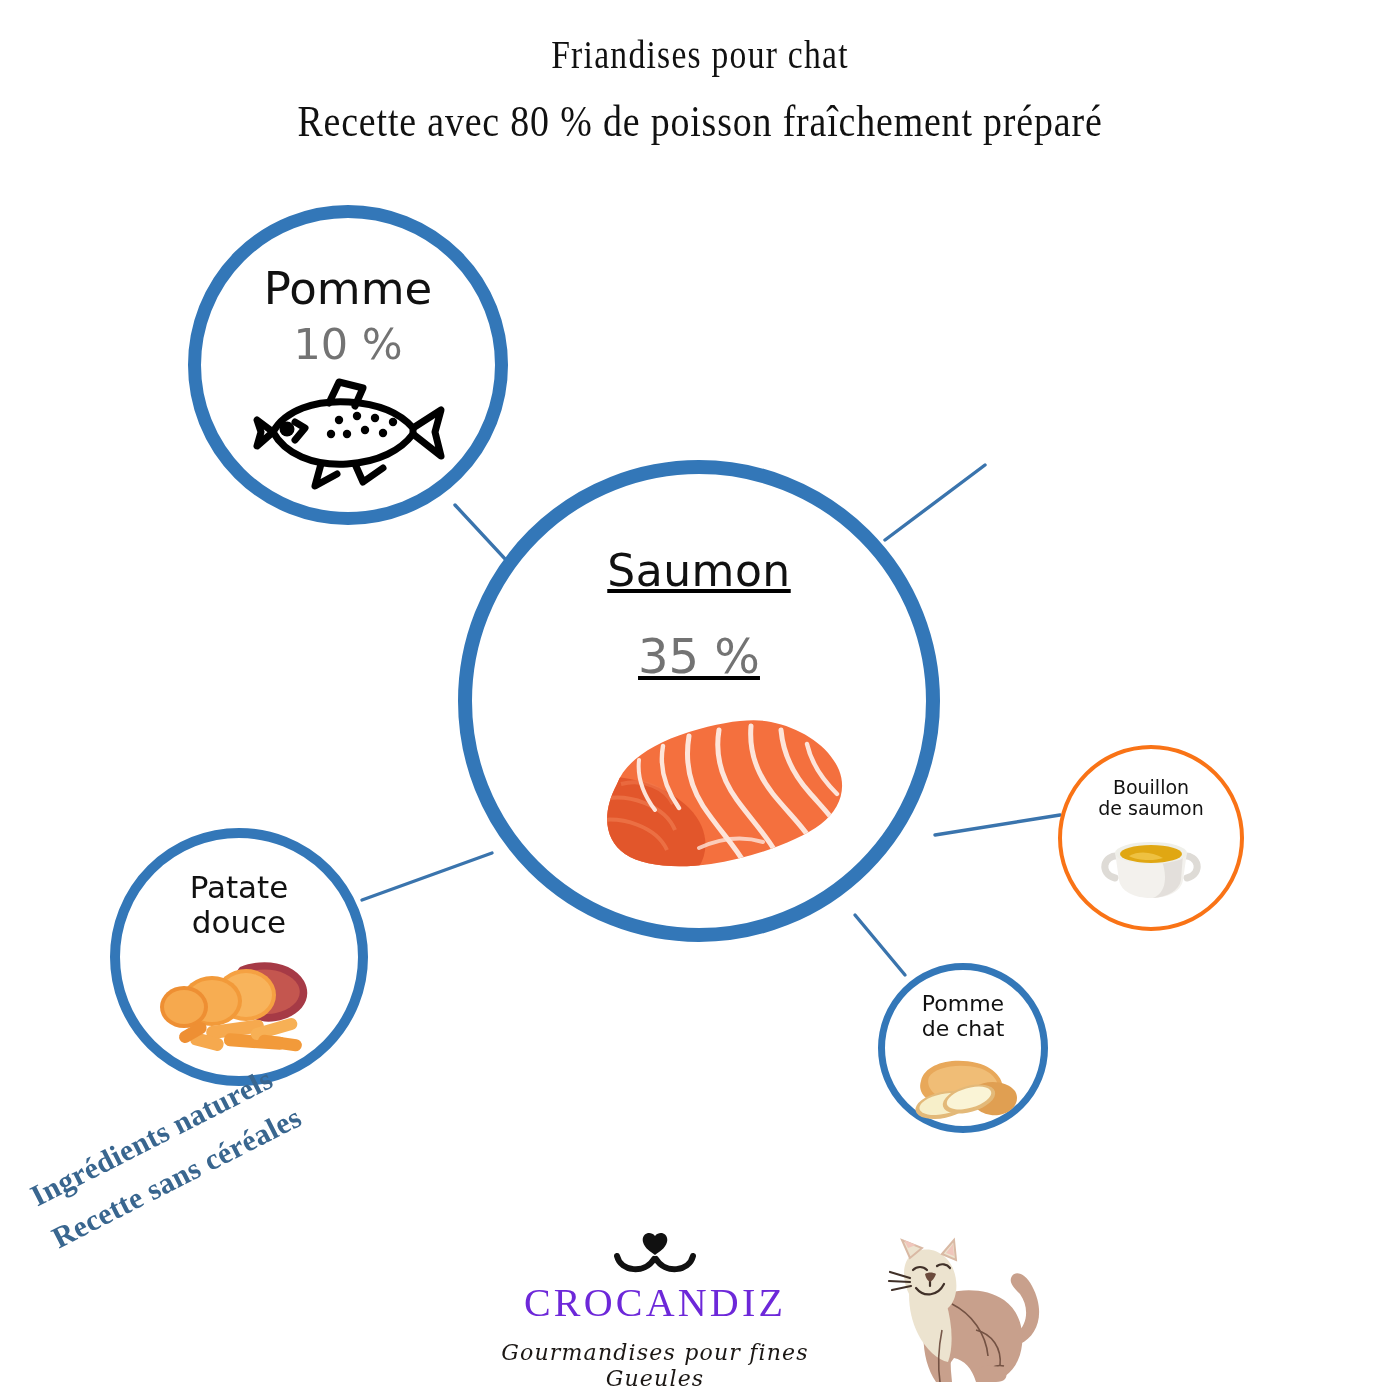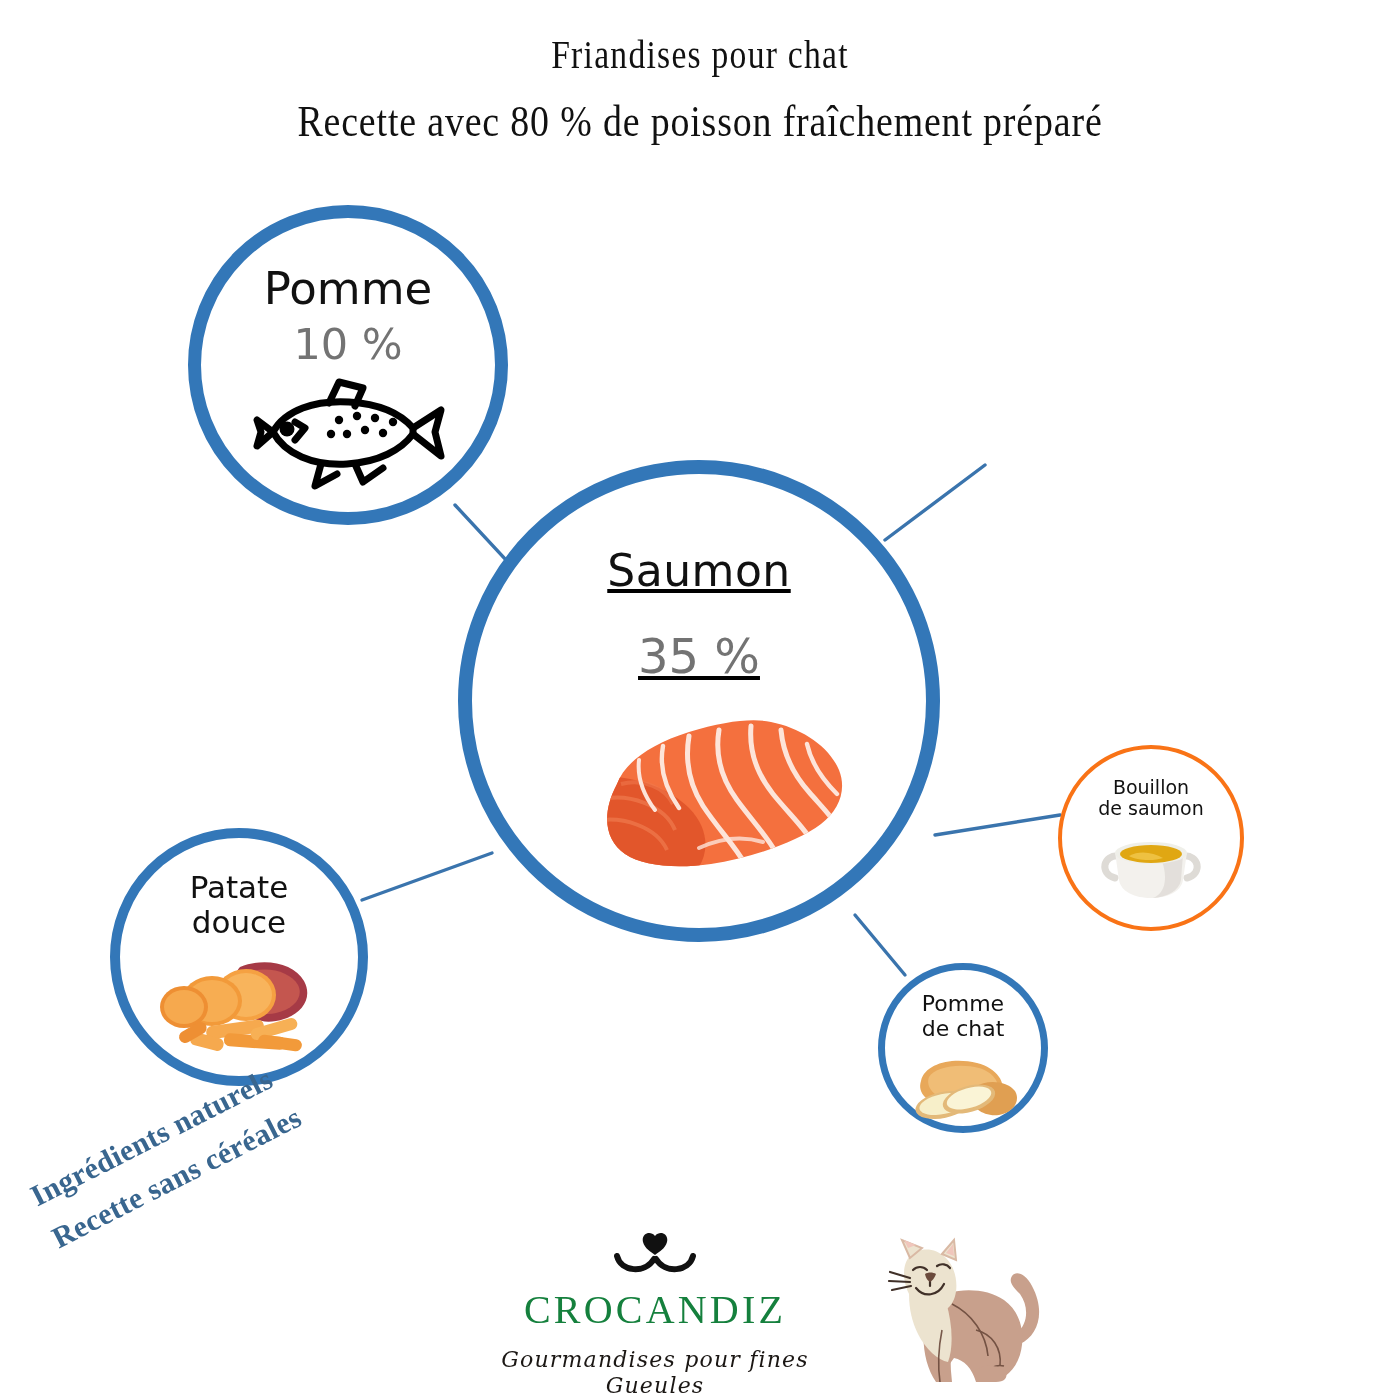--- a/index.html
+++ b/index.html
@@ -78,22 +78,22 @@
     white-space:nowrap;
   }
 
   
   #brand{
     position:absolute;left:455px;top:1232px;width:400px;text-align:center;
   }
   #brand .mark{display:block;margin:0 auto 4px auto;}
   #brand .name{
     font-family:"Liberation Serif", serif;
-    font-size:40px;letter-spacing:3.2px;color:#15803d;line-height:1;
-    margin-top:12px;
+    font-size:40px;letter-spacing:3.2px;color:#6d28d9;line-height:1;
+    margin-top:5px;
   }
   #brand .tagline{
     font-family:"DejaVu Serif", serif;
     font-style:italic;font-size:23px;color:#1b1714;
     margin-top:16px;letter-spacing:1.2px;
     transform:scaleX(0.96);
   }
 
   
   #cat{position:absolute;left:880px;top:1236px;width:220px;height:164px;}

